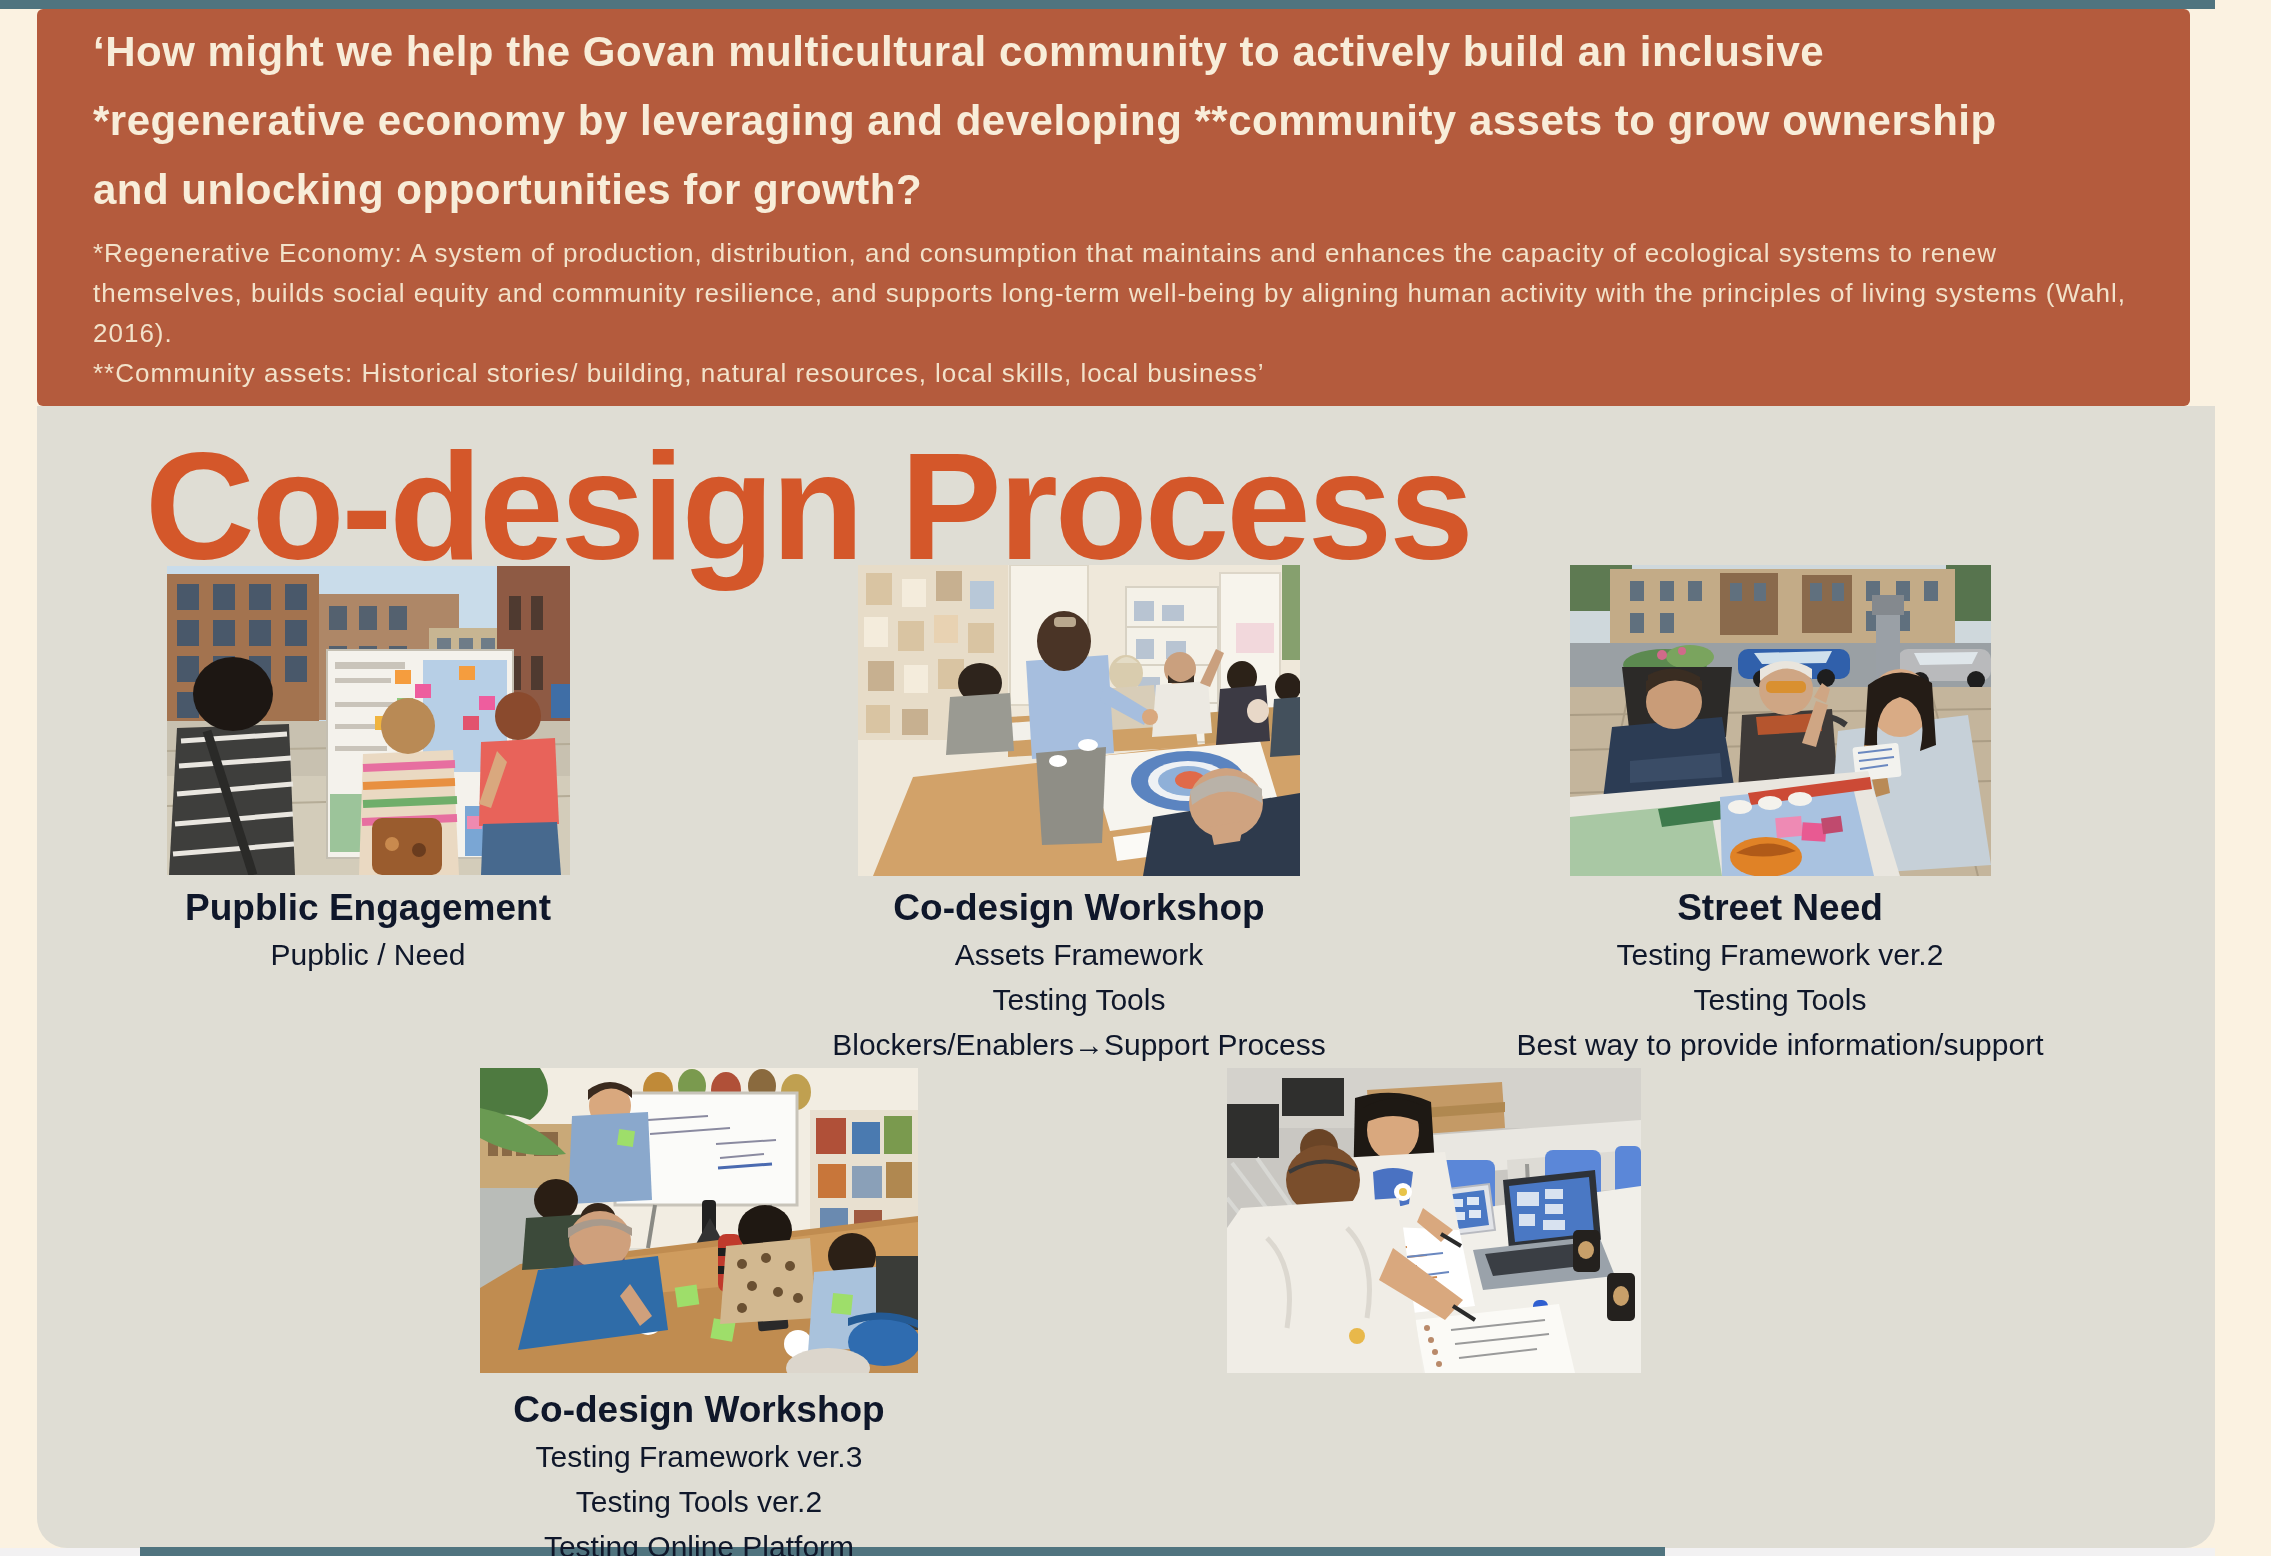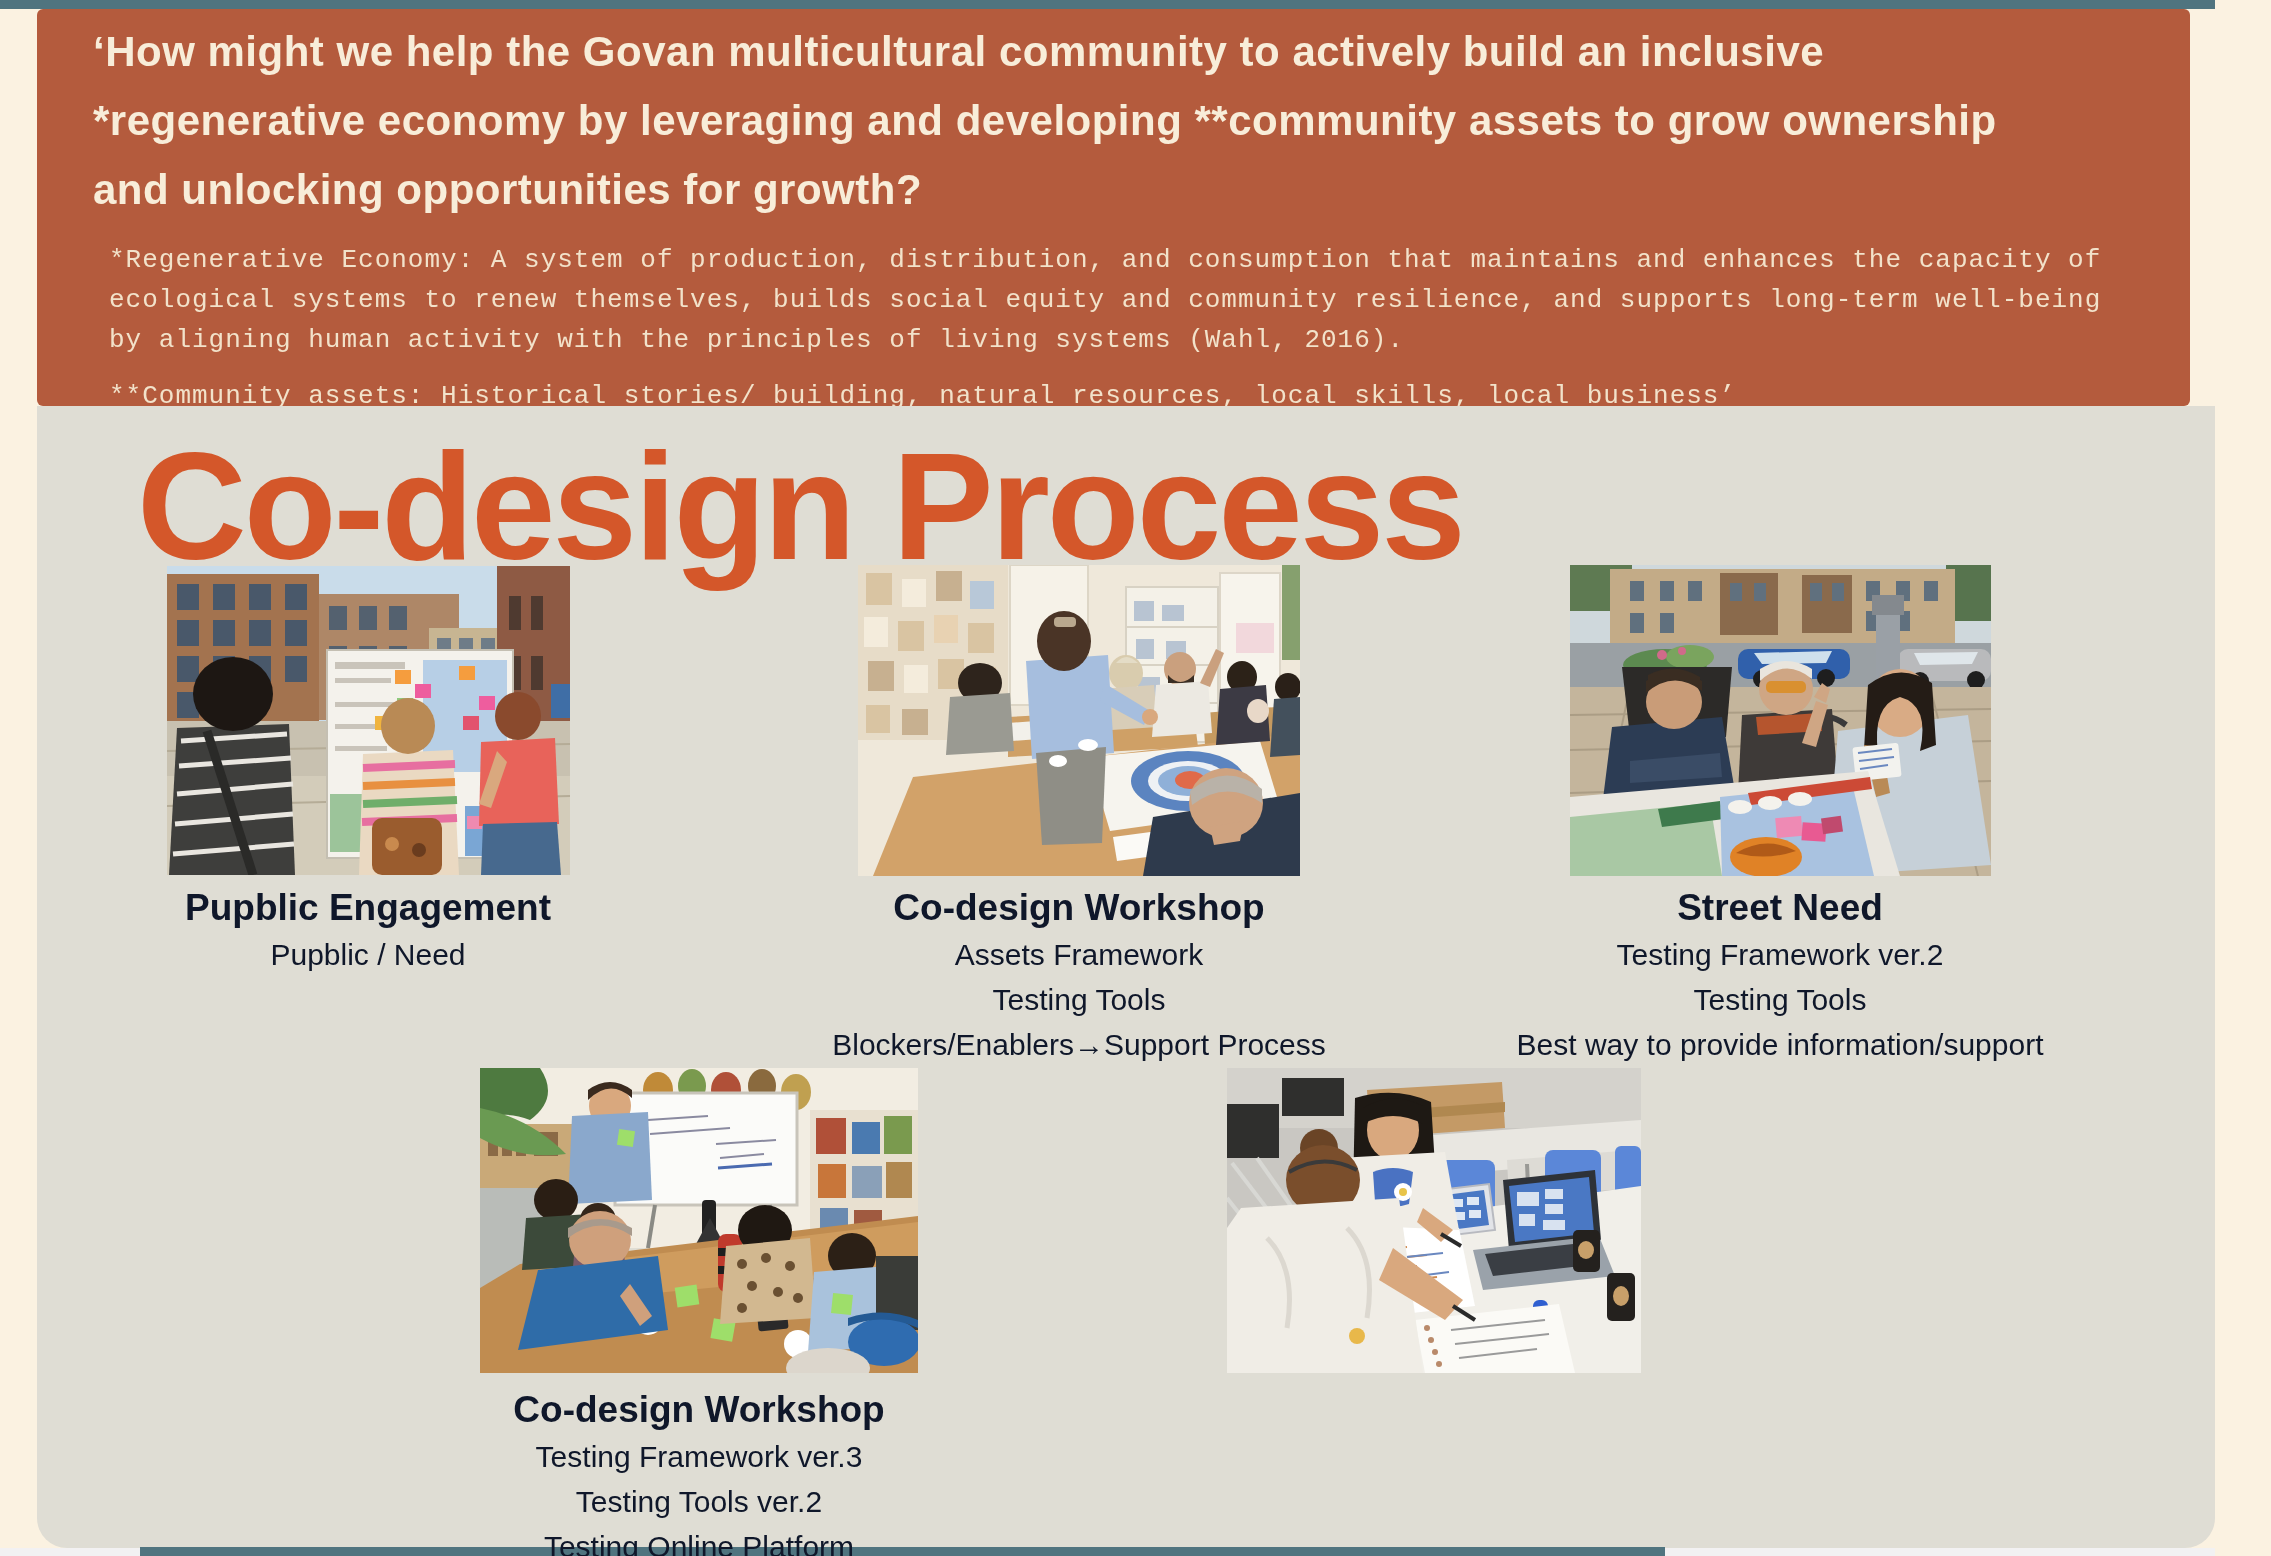--- a/index.html
+++ b/index.html
@@ -6,25 +6,25 @@
   .page{position:relative;width:2271px;height:1556px;background:#fbf2e1;overflow:hidden;
         font-family:"Liberation Sans","DejaVu Sans",sans-serif;}
   .top-teal{position:absolute;left:0;top:0;width:2215px;height:9px;background:#50747f;}
   .bottom-white{position:absolute;left:0;top:1548px;width:2215px;height:8px;background:#f2f1f2;}
   .bottom-teal{position:absolute;left:140px;top:1547px;width:1525px;height:9px;background:#50747f;}
 
   .banner{position:absolute;left:37px;top:9px;width:2153px;height:397px;background:#b45b3d;
           border-radius:6px;box-sizing:border-box;padding:8px 56px 0 56px;}
   .banner-heading{color:#f8edd9;font-weight:bold;font-size:42px;line-height:69px;letter-spacing:.5px;}
   .banner-notes{margin-top:9px;color:#f2e2ca;font-size:26px;line-height:40px;letter-spacing:1px;}
-  .banner-notes p{margin:16px;font-family:Liberation Mono, monospace;}
+  .banner-notes p{margin:0;}
 
   .content{position:absolute;left:37px;top:406px;width:2178px;height:1142px;background:#dfddd4;
            border-radius:0 0 30px 30px;}
-  .big-title{position:absolute;left:100px;top:24px;z-index:1;color:#d4572a;font-weight:bold;
+  .big-title{position:absolute;left:108px;top:24px;z-index:1;color:#d4572a;font-weight:bold;
              font-size:152px;letter-spacing:-3px;line-height:152px;white-space:nowrap;}
   .photo{position:absolute;z-index:2;overflow:hidden;}
   .photo svg{display:block;width:100%;height:100%;}
   .caption{position:absolute;z-index:3;text-align:center;color:#0f172a;}
   .cap-title{font-size:37px;font-weight:bold;line-height:48px;}
   .cap-line{font-size:30px;line-height:45px;}
 
   .p1{left:130px;top:160px;width:403px;height:309px;}
   .p2{left:821px;top:159px;width:442px;height:311px;}
   .p3{left:1533px;top:159px;width:421px;height:311px;}

